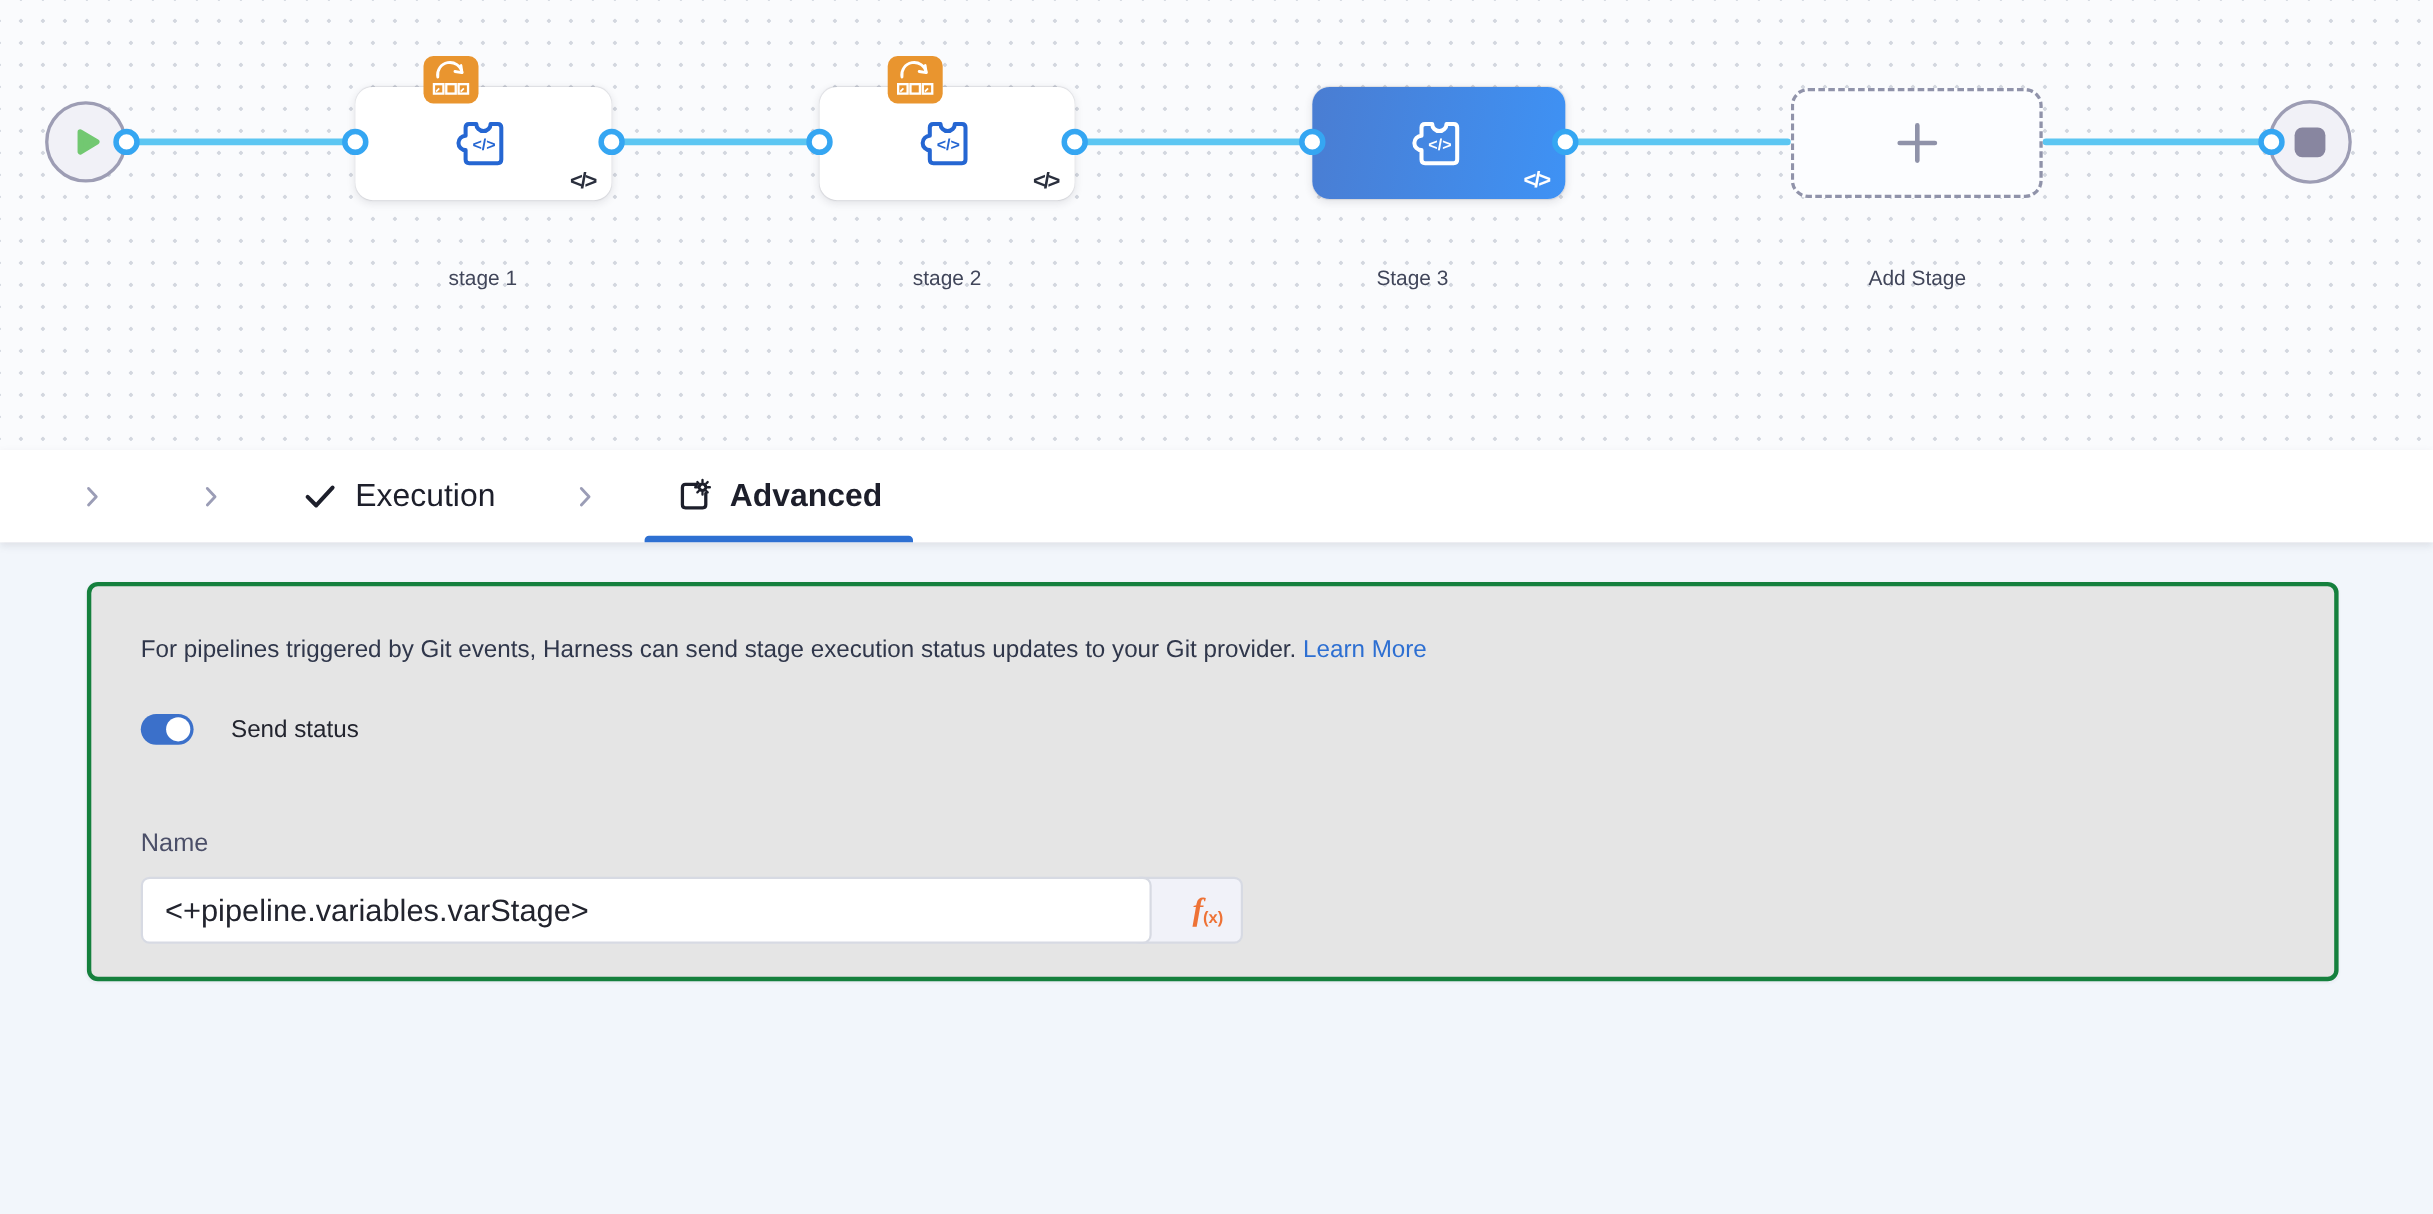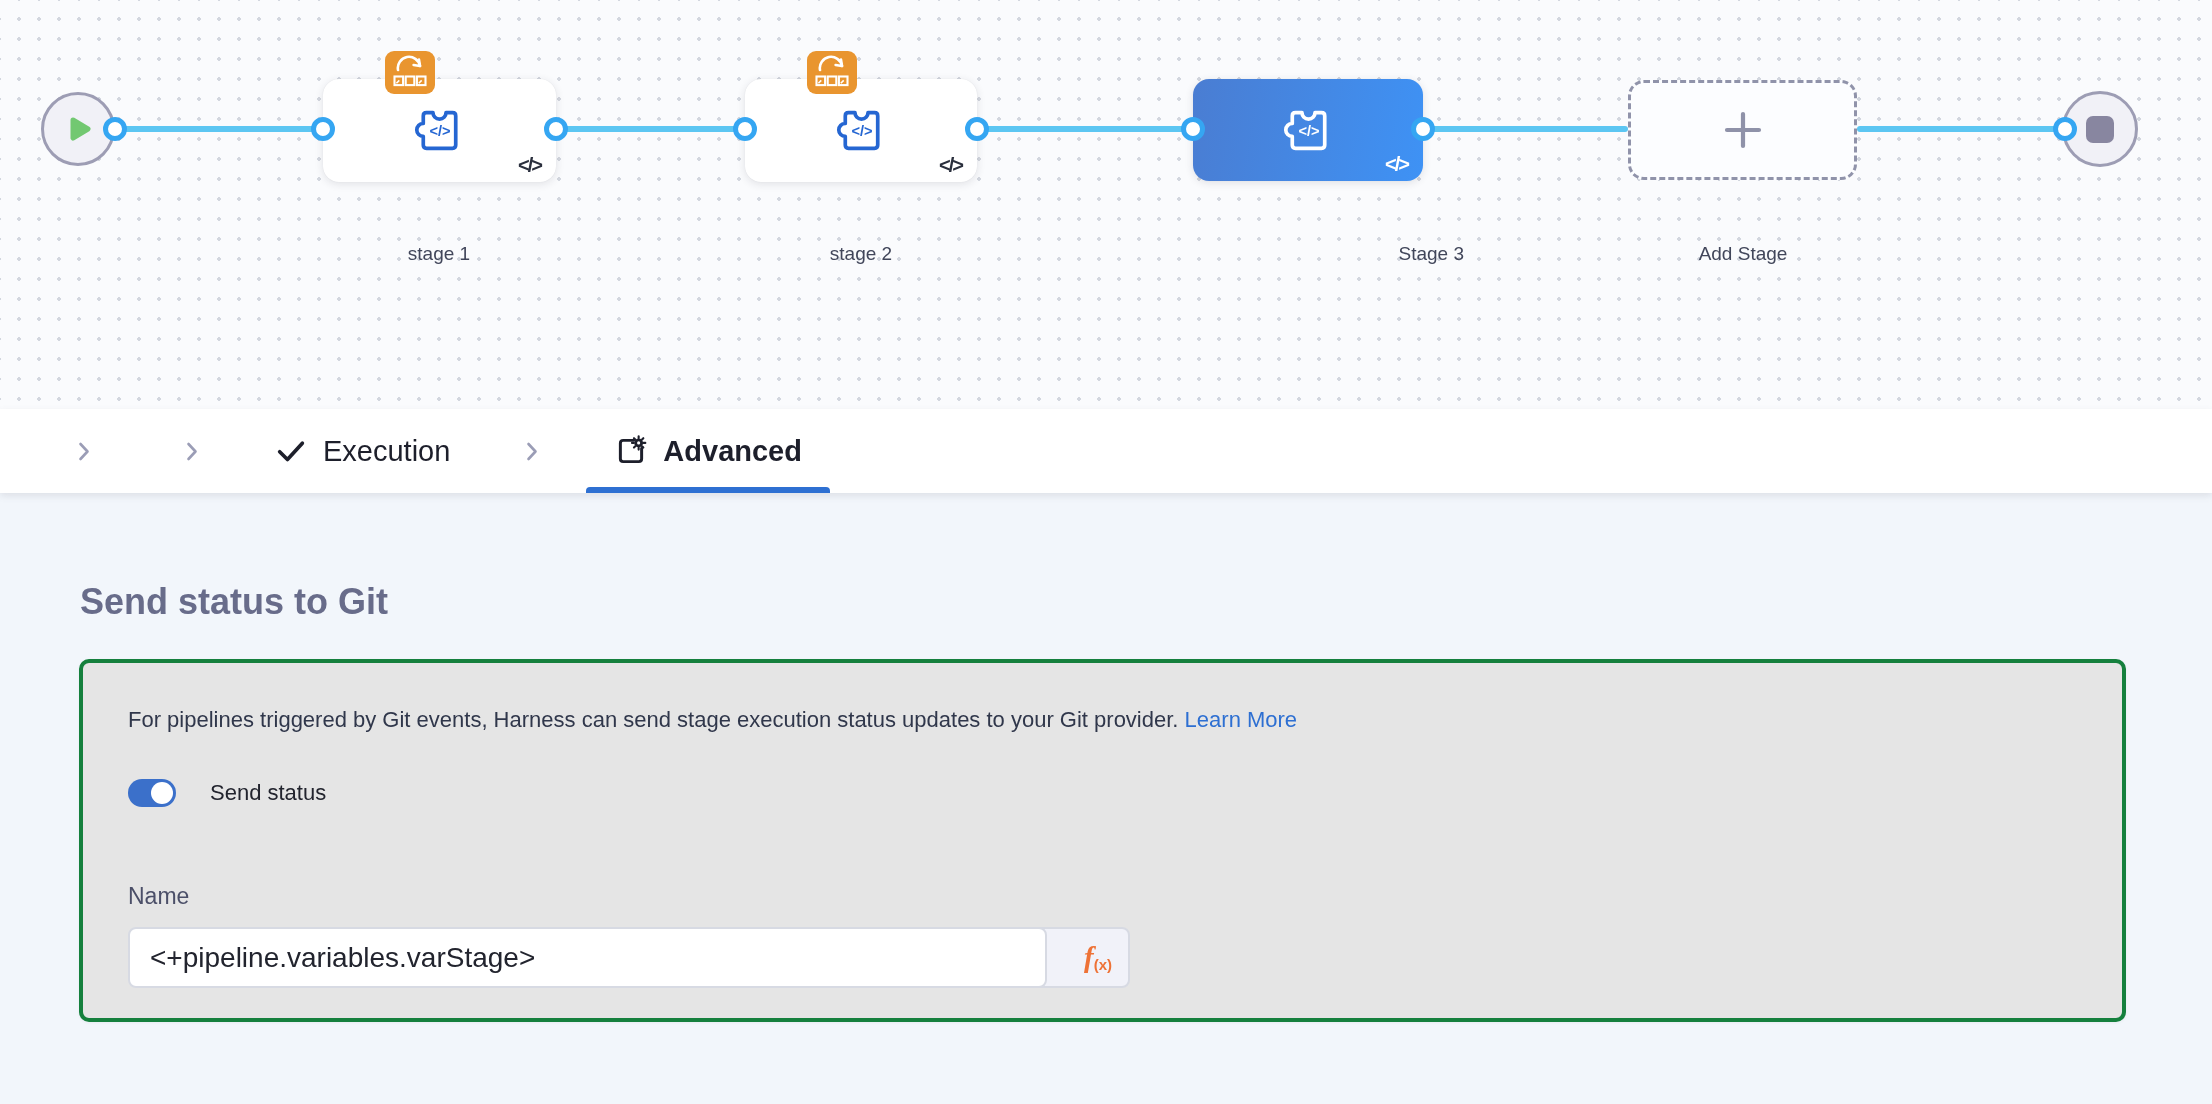--- a/index.html
+++ b/index.html
@@ -149,21 +149,21 @@
   <div class="port" style="left:311px;"></div>
   <div class="port" style="left:544px;"></div>
   <div class="port" style="left:733px;"></div>
   <div class="port" style="left:965px;"></div>
   <div class="port" style="left:1181px;"></div>
   <div class="port" style="left:1411px;"></div>
   <div class="port" style="left:2053px;"></div>
 
   <div class="node-label" style="left:304px;">stage 1</div>
   <div class="node-label" style="left:726px;">stage 2</div>
-  <div class="node-label" style="left:1194px;text-align:right;">Stage 3</div>
+  <div class="node-label" style="left:1149px;">Stage 3</div>
   <div class="node-label" style="left:1608px;">Add Stage</div>
 </div>
 
 <div class="tabbar">
   <div class="tab-sep">
     <svg width="24" height="25" viewBox="0 0 24 25">
         <path d="M8.5 5 L15.5 12.5 L8.5 20" fill="none" stroke="#9b9db6" stroke-width="2.6" stroke-linecap="round" stroke-linejoin="round"></path>
       </svg>
   </div>
   <div class="tab-sep">
@@ -191,21 +191,20 @@
           <path d="M17.4 1.6 V2.9 M17.4 9.7 V11 M12.7 6.3 H14 M20.8 6.3 H22.1 M14.1 3 L15 3.9 M19.8 8.7 L20.7 9.6 M20.7 3 L19.8 3.9 M15 8.7 L14.1 9.6"></path>
         </g>
         <circle cx="17.4" cy="6.3" r="1.1" fill="#ffffff"></circle>
       </g>
     </svg>
     <span>Advanced</span>
   </div>
 </div>
 
 <div class="content">
-  <h2 class="panel-title">Send status to Git</h2>
 
   <div class="panel-card">
     <p class="desc">
       <span>For pipelines triggered by Git events, Harness can send stage execution status updates to your Git provider.</span>
       <a>Learn More</a>
     </p>
 
     <div class="toggle-row">
       <div class="toggle">
         <div class="knob"></div>

